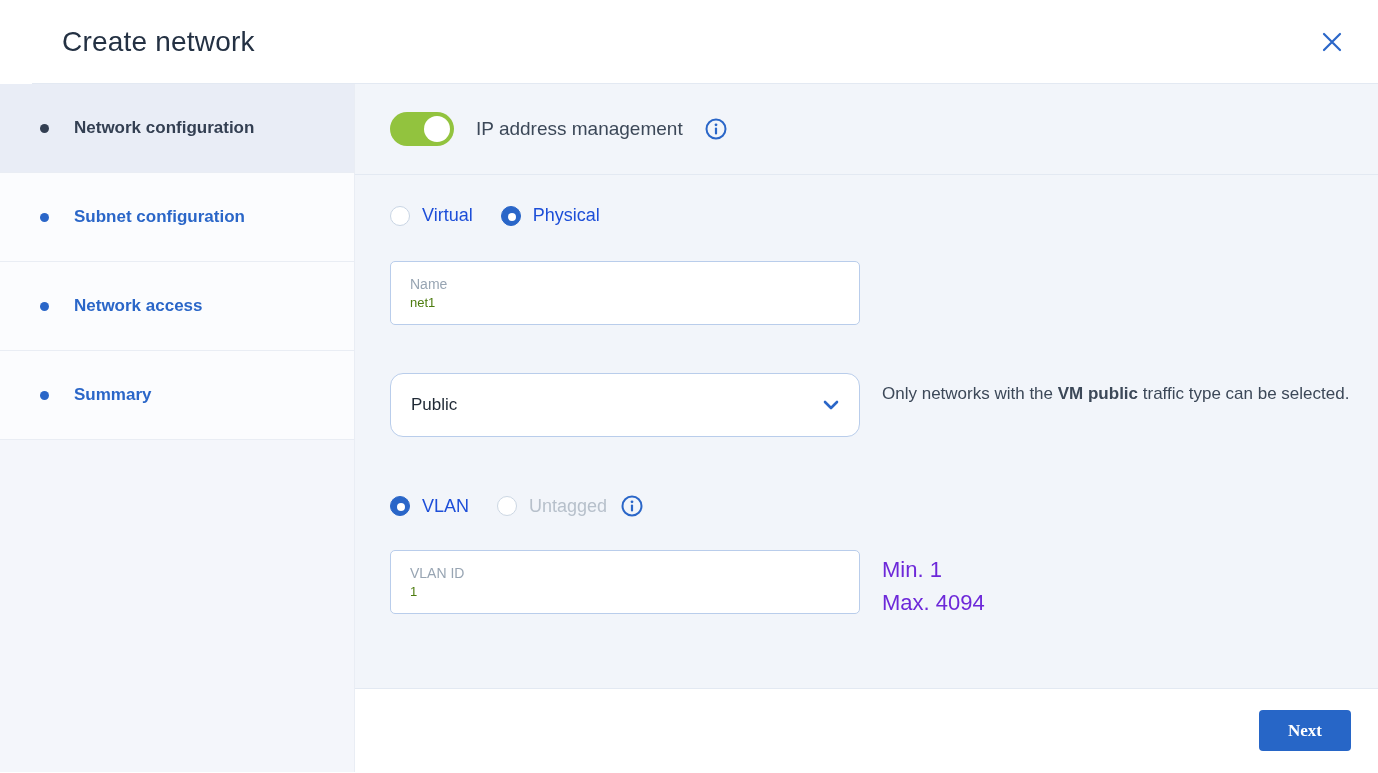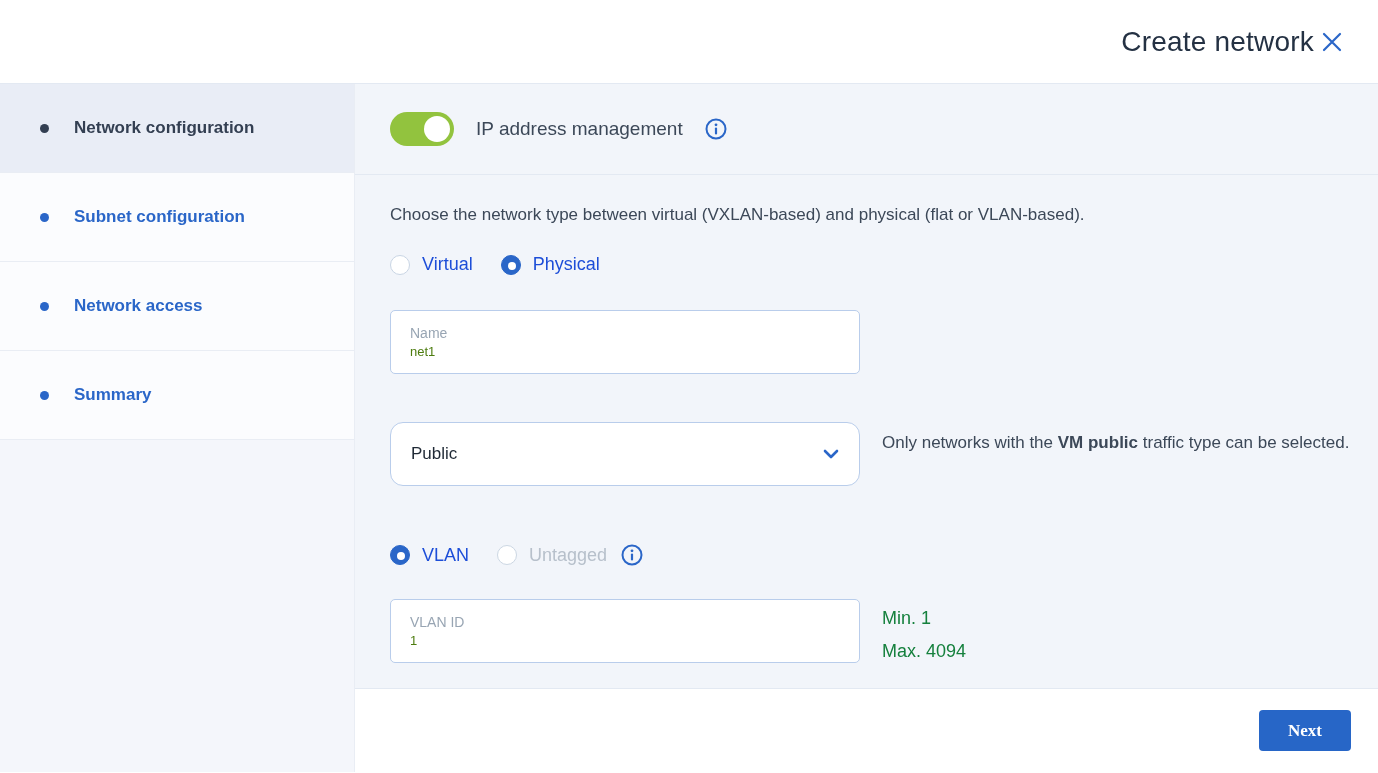--- a/index.html
+++ b/index.html
@@ -4,22 +4,23 @@
 <style>
   * { margin:0; padding:0; box-sizing:border-box; }
   html,body { background:#e8e8e8; }
   .dialog {
     width:1378px; height:773px; background:#ffffff; position:relative;
     font-family:"Liberation Sans", sans-serif; overflow:hidden;
   }
   
   .header {
     height:84px; background:#fff; display:flex; align-items:center;
-    justify-content:flex-end; padding:0 28px 0 30px;
+    justify-content:space-between; padding:0 28px 0 30px;
     border-bottom:1px solid #e3e9f2;
+    margin-left:32px;
   }
   .title { font-size:28px; color:#243143; font-weight:400; letter-spacing:.2px; }
   .close-btn { background:none; border:none; cursor:pointer; padding:4px; display:flex; }
   
   .body { display:flex; height:688px; }
   .sidebar {
     width:355px; background:#f4f6fb; border-right:1px solid #e9edf4; flex:none;
   }
   .step {
     height:89px; display:flex; align-items:center; padding-left:40px;
@@ -79,21 +80,21 @@
     padding:0 20px; cursor:pointer; flex:none;
   }
   .select .sel-val { font-size:17px; color:#1f2935; }
   .hint {
     margin-left:22px; font-size:17px; color:#3c4858; line-height:32px;
     max-width:475px; padding-top:5px;
   }
   .hint b { font-weight:700; }
   .vlan-radio-row { margin-bottom:33px; }
   .vlan-row { display:flex; align-items:flex-start; }
-  .minmax { margin-left:22px; font-size:18px; color:#15803d; line-height:33px; padding-top:3px; }
+  .minmax { margin-left:22px; font-size:22px; color:#6d28d9; line-height:33px; padding-top:3px; }
   .info-icon { display:inline-flex; cursor:pointer; flex:none; }
   
   .footer {
     height:84px; flex:none; background:#fff; border-top:1px solid #e3e9f2;
     display:flex; align-items:center; justify-content:flex-end; padding-right:27px;
   }
   .next-btn {
     min-width:92px; height:41px; background:#2766c7; color:#fff; border:none;
     border-radius:4px; font-size:17px; font-weight:700; cursor:pointer;
     font-family:Liberation Serif, serif; padding:0 24px;
@@ -145,21 +146,20 @@
           <svg width="22" height="22" viewBox="0 0 22 22">
             <circle cx="11" cy="11" r="9.5" fill="none" stroke="#2a66c8" stroke-width="2"></circle>
             <circle cx="11" cy="6.8" r="1.4" fill="#2a66c8"></circle>
             <rect x="9.9" y="9.5" width="2.2" height="7" rx="1.1" fill="#2a66c8"></rect>
           </svg>
         </span>
       </div>
 
       <div class="form">
 
-        <div class="desc">Choose the network type between virtual (VXLAN-based) and physical (flat or VLAN-based).</div>
 
         <div class="radio-row">
           <span class="radio"></span>
           <span class="radio-lbl">Virtual</span>
           <span class="radio checked"></span>
           <span class="radio-lbl">Physical</span>
         </div>
 
         <div class="name-row">
           <div class="field">

